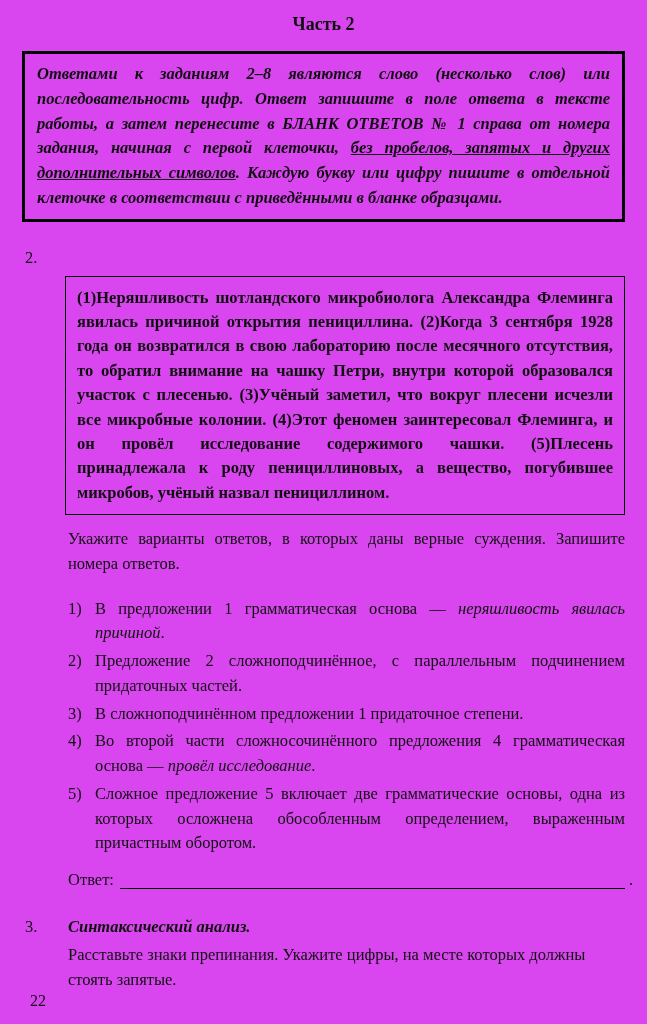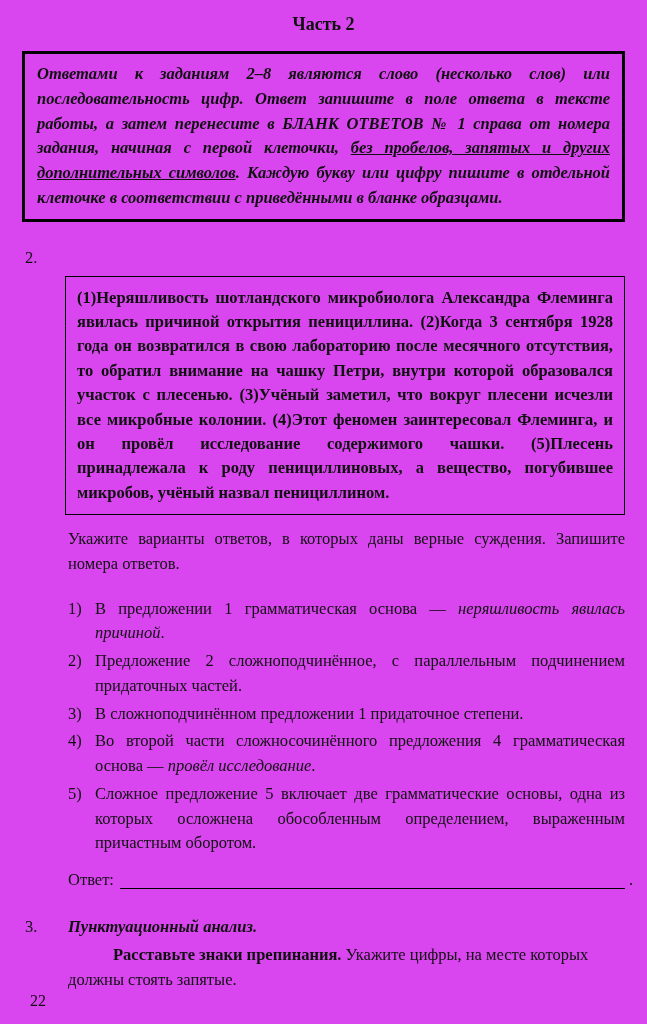--- a/index.html
+++ b/index.html
@@ -83,21 +83,21 @@
     font-size: 16.5px;
   }
   .answer-label { flex-shrink: 0; }
   .answer-blank {
     flex: 1;
     border-bottom: 1.2px solid #000;
     height: 1.1em;
     margin: 0 4px 2px 6px;
   }
   .answer-period { flex-shrink: 0; }
-  .bold-run { font-weight: bold; margin-left: 45px; }
+  .bold-run { font-weight: normal; }
   .page-number {
     position: absolute;
     left: 30px;
     bottom: 14px;
     font-size: 16px;
   }
 </style>
 </head>
 <body>
 
@@ -142,21 +142,21 @@
   </div>
 
   <div class="answer-row">
     <span class="answer-label">Ответ:</span>
     <span class="answer-blank"></span>
     <span class="answer-period">.</span>
   </div>
 
   <div class="task-head">
     <span class="task-num">3.</span>
-    <span class="task-title">Пунктуационный анализ.</span>
+    <span class="task-title">Синтаксический анализ.</span>
   </div>
 
   <div class="task-body intro-line">
     <span class="bold-run">Расставьте знаки препинания.</span><span> Укажите цифры, на месте которых должны стоять запятые.</span>
   </div>
 
   <div class="page-number">22</div>
 
 </div>
 

